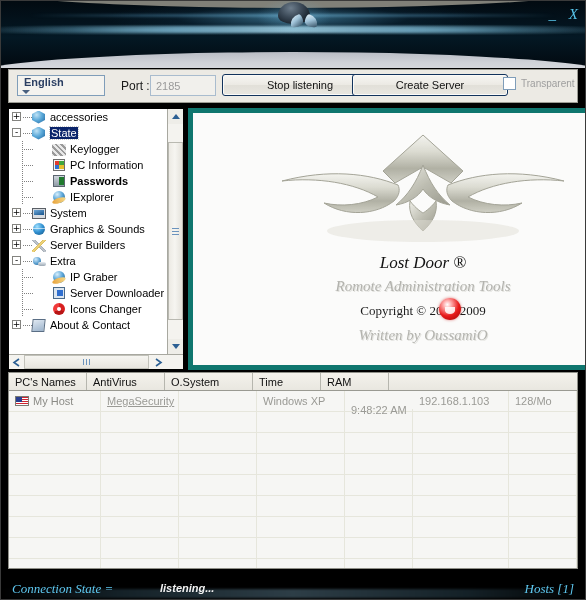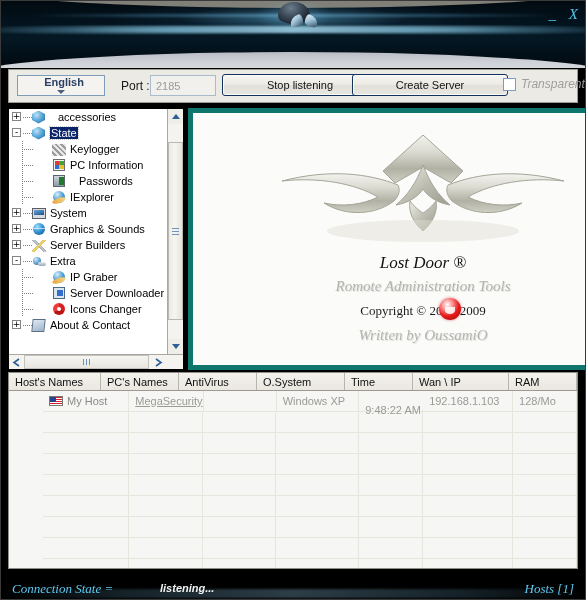--- a/index.html
+++ b/index.html
@@ -77,21 +77,21 @@
   
   .toolbar{
     position:absolute;left:8px;top:69px;width:570px;height:34px;
     background:#eceae4;border:1px solid #9b9b93;
     box-sizing:border-box;
   }
   .tb-inner{position:relative;width:100%;height:100%;}
   .combo{
     position:absolute;left:8px;top:5px;width:88px;height:21px;
     background:#f4f3ef;border:1px solid #7f9db9;box-sizing:border-box;
-    display:flex;align-items:center;flex-direction:column;
+    display:flex;align-items:flex-start;flex-direction:column;
   }
   .combo-text{flex:1;padding-left:6px;font-weight:bold;color:#2b3f63;font-size:11px;}
   .combo-arrow{
     width:16px;height:19px;display:flex;align-items:center;justify-content:center;
   }
   .combo-arrow i{
     display:block;width:0;height:0;border-left:4px solid transparent;border-right:4px solid transparent;
     border-top:4px solid #49607f;
   }
   .port-label{position:absolute;left:112px;top:9px;color:#1a1a1a;font-size:12px;}
@@ -105,21 +105,21 @@
     background:linear-gradient(180deg,#f7f6f3 0%,#eceae4 48%,#e2e0d9 52%,#e8e6e0 100%);
     border:1px solid #12335c;border-radius:3px;box-sizing:border-box;
     display:flex;align-items:center;justify-content:center;
     color:#111;font-size:11px;cursor:default;
     box-shadow:inset 0 0 0 1px #fbfaf8;
   }
   .btn.stop{left:213px;width:156px;}
   .btn.create{left:343px;width:156px;}
   .chk-wrap{position:absolute;left:494px;top:7px;display:flex;align-items:center;gap:5px;}
   .chk{width:13px;height:13px;background:#fff;border:1px solid #7f9db9;box-sizing:border-box;}
-  .chk-label{color:#9e9e9e;font-size:12px;font-style:italic;}
+  .chk-label{color:#9e9e9e;font-size:10px;}
 
   
   .mid{position:absolute;left:8px;top:108px;width:570px;height:262px;}
 
   .tree-panel{
     position:absolute;left:0;top:0;width:176px;height:262px;
     background:#fff;border:1px solid #000;box-sizing:border-box;overflow:hidden;
   }
   .tree-scroll{position:absolute;left:0;top:0;width:158px;height:245px;overflow:hidden;}
   .tnode{position:relative;height:16px;display:flex;align-items:center;white-space:nowrap;}
@@ -232,21 +232,21 @@
 
   
   .table-wrap{
     position:absolute;left:8px;top:372px;width:570px;height:197px;
     background:#f6f6f4;border:1px solid #8f8f88;box-sizing:border-box;overflow:hidden;
   }
   .thead{display:flex;height:17px;background:linear-gradient(180deg,#f4f2ec 0%,#e9e7e0 100%);
     border-bottom:1px solid #9a9a92;}
   .th{font-size:11px;color:#111;display:flex;align-items:center;padding-left:6px;
     border-right:1px solid #b6b6ae;box-sizing:border-box;}
-  .tbody{position:relative;padding-left:34px;}
+  .tbody{position:relative;}
   .trow{display:flex;height:20px;border-bottom:1px solid #e6e6dc;}
   .td{font-size:11px;color:#9a9a95;display:flex;align-items:center;padding-left:6px;
     border-right:1px solid #e6e6dc;box-sizing:border-box;}
   .td.first{color:#8b8b86;}
   .flag{width:14px;height:10px;margin-right:4px;position:relative;flex:0 0 auto;
     background:repeating-linear-gradient(180deg,#cf2430 0 1px,#fff 1px 2px);border:1px solid #7a7a74;box-sizing:border-box;}
   .flag:after{content:"";position:absolute;left:0;top:0;width:6px;height:5px;background:#2a3f8f;}
 
   
   .status{
@@ -312,21 +312,21 @@
   <div class="mid">
 
     <div class="tree-panel">
       <div class="tree-scroll" id="tree-scroll">
           <div class="tnode">
             <div class="expander" style="left: 3px; top: 3px;">+</div>
             <div class="dotline-h" style="left: 14px; top: 8px; width: 9px;"></div>
             <span class="ticon" style="margin-left: 22px;">
               <span class="ic-cube"></span>
             </span>
-            <span class="tlabel" style="margin-left: 11px;">accessories</span>
+            <span class="tlabel" style="margin-left: 3px;">accessories</span>
           </div>
           <div class="tnode">
             <div class="expander" style="left: 3px; top: 3px;">-</div>
             <div class="dotline-h" style="left: 14px; top: 8px; width: 9px;"></div>
             <span class="ticon" style="margin-left: 22px;">
               <span class="ic-cube"></span>
             </span>
             <span class="tlabel sel" style="margin-left: 3px;">State</span>
           </div>
           <div class="tnode">
@@ -344,21 +344,21 @@
               <span class="ic-win"></span>
             </span>
             <span class="tlabel" style="margin-left: 3px;">PC Information</span>
           </div>
           <div class="tnode">
             <div class="dotline-v" style="left: 13px; top: 0px; height: 16px;"></div>
             <div class="dotline-h" style="left: 13px; top: 8px; width: 12px;"></div>
             <span class="ticon" style="margin-left: 42px;">
               <span class="ic-pass"></span>
             </span>
-            <span class="tlabel" style="margin-left: 12px;">Passwords</span>
+            <span class="tlabel" style="margin-left: 3px; font-weight: bold;">Passwords</span>
           </div>
           <div class="tnode">
             <div class="dotline-v" style="left: 13px; top: 0px; height: 16px;"></div>
             <div class="dotline-h" style="left: 13px; top: 8px; width: 12px;"></div>
             <span class="ticon" style="margin-left: 42px;">
               <span class="ic-ie"></span>
             </span>
             <span class="tlabel" style="margin-left: 3px;">IExplorer</span>
           </div>
           <div class="tnode">
@@ -485,26 +485,24 @@
       <div class="logo-text lt1">Lost Door ®</div>
       <div class="logo-text lt2">Romote Administration Tools</div>
       <div class="logo-text lt3">Copyright © 2007-2009</div>
       <div class="redlogo"></div>
       <div class="logo-text lt4">Written by OussamiO</div>
     </div>
   </div>
 
   <div class="table-wrap">
     <div class="thead" id="thead">
-        <div class="th" style="width: 92px;">Host's Names</div>
         <div class="th" style="width: 78px;">PC's Names</div>
         <div class="th" style="width: 78px;">AntiVirus</div>
         <div class="th" style="width: 88px;">O.System</div>
         <div class="th" style="width: 68px;">Time</div>
-        <div class="th" style="width: 96px;">Wan \ IP</div>
         <div class="th" style="width: 68px;">RAM</div>
       </div>
     <div class="tbody" id="tbody">
         <div class="trow">
           <div class="td first" style="width: 92px;">
             <span class="flag"></span>
             <span>My Host</span>
           </div>
           <div class="td" style="width: 78px; text-decoration: underline;">MegaSecurity</div>
           <div class="td" style="width: 78px;"></div>

